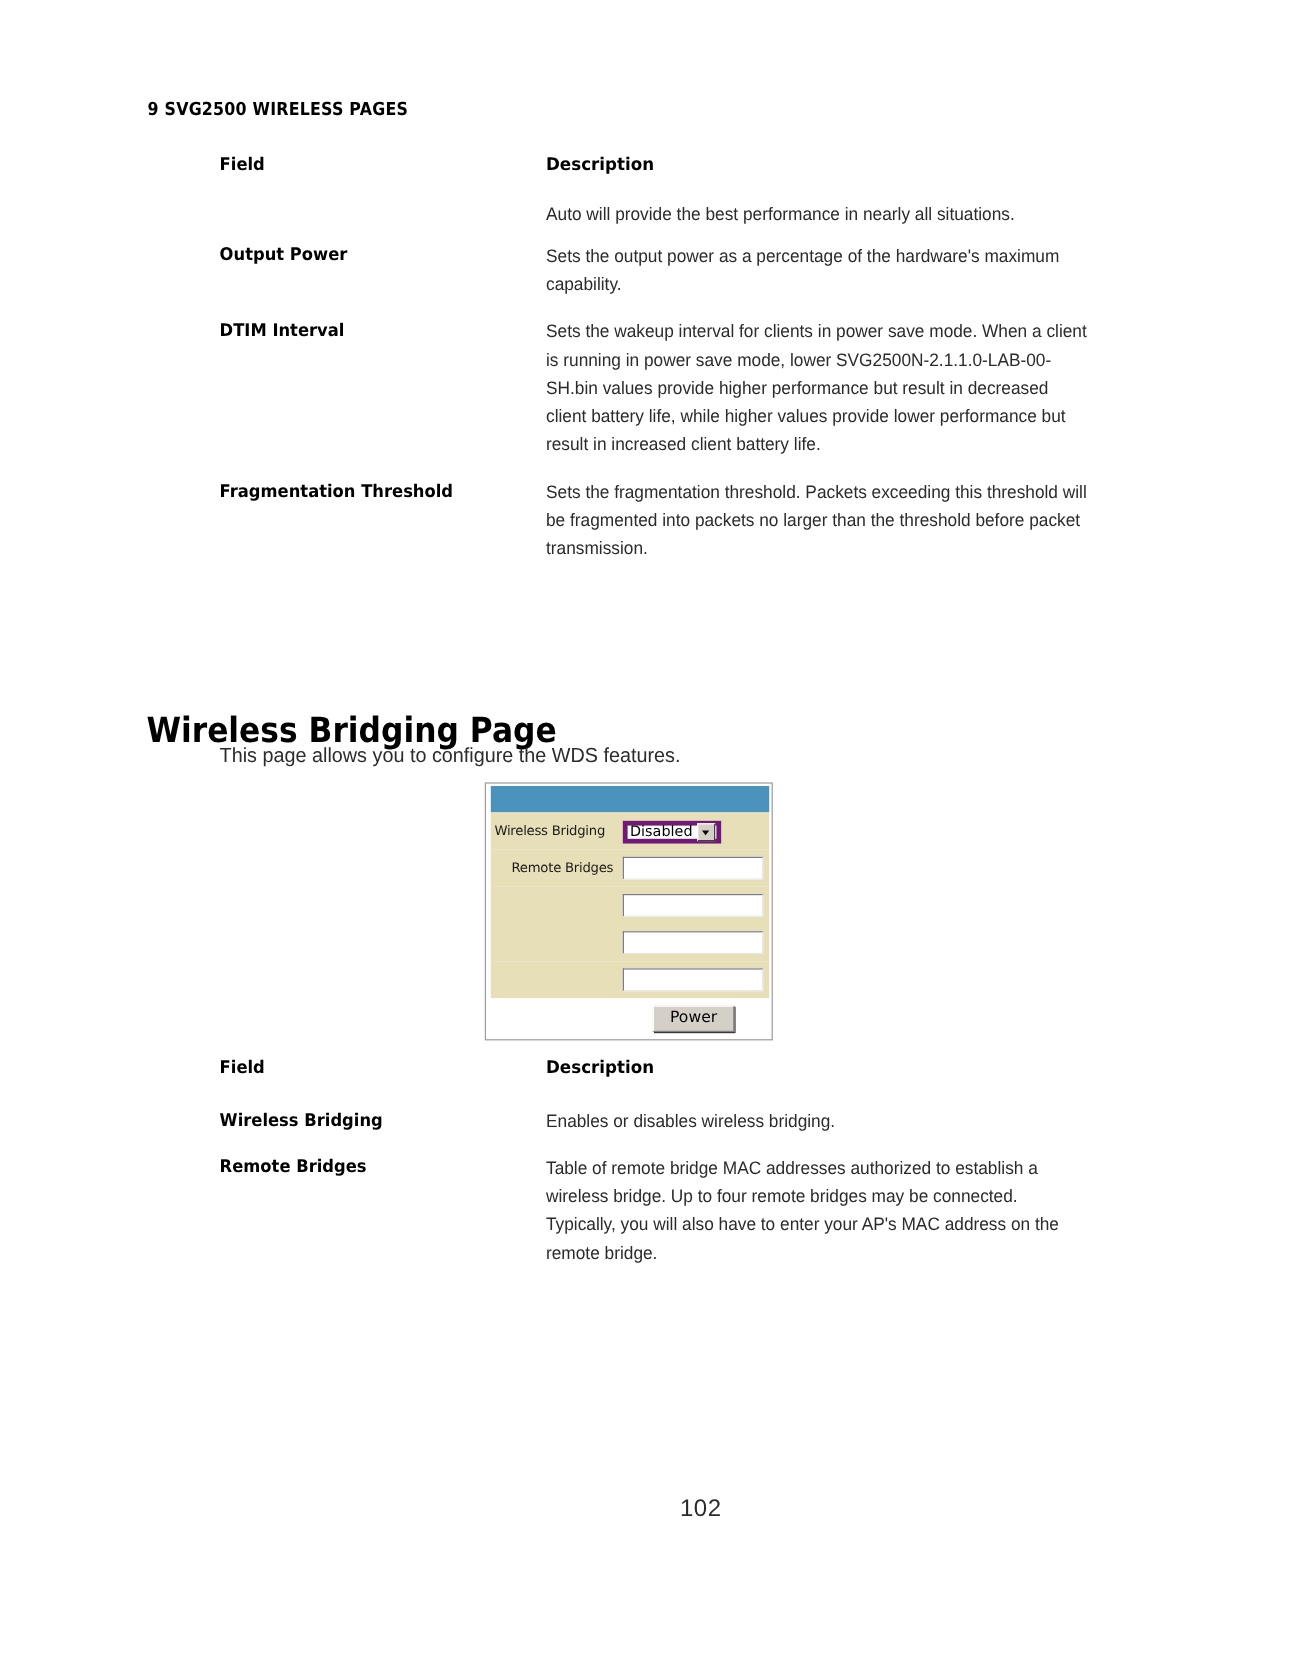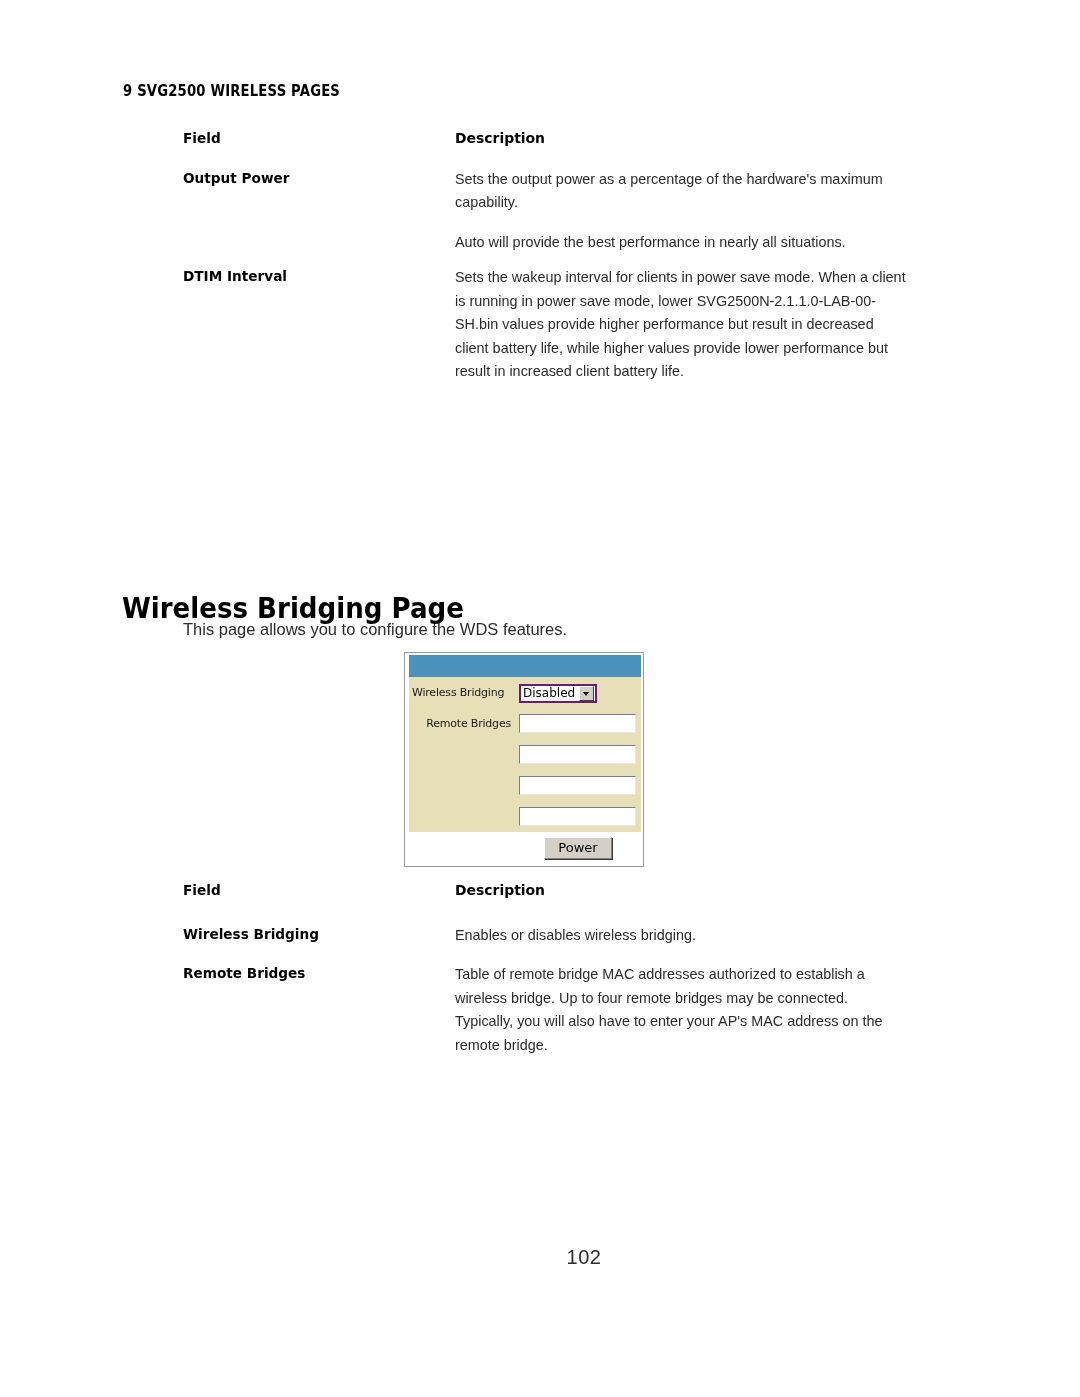--- a/index.html
+++ b/index.html
@@ -165,21 +165,21 @@
     text-align: center;
     height: 32px;
   }
 
   
   .win-select {
     display: inline-flex;
     align-items: center;
     height: 19px;
     background: #ffffff;
-    border: 2px solid #701a75;
+    border: 4px solid #701a75;
     box-sizing: border-box;
     padding: 0 0 0 2px;
     font-size: 12px;
     color: #000;
     line-height: 17px;
   }
   .win-select .sel-text {
     padding-right: 4px;
     white-space: nowrap;
   }
@@ -254,36 +254,40 @@
 
   <div class="running-head">9 SVG2500 WIRELESS PAGES</div>
 
   <div class="spec-table" style="top:127px;">
 
     <div class="spec-row hdr">
       <div class="col-field">Field</div>
       <div class="col-desc">Description</div>
     </div>
 
-    <div class="spec-row">
-      <div class="col-field">Output Power</div>
-      <div class="col-desc">Sets the output power as a percentage of the hardware's maximum capability.</div>
-    </div>
-
     <div class="spec-row" style="margin-bottom:12px;">
       <div class="col-field"></div>
       <div class="col-desc">Auto will provide the best performance in nearly all situations.</div>
     </div>
 
+    <div class="spec-row">
+      <div class="col-field">Output Power</div>
+      <div class="col-desc">Sets the output power as a percentage of the hardware's maximum capability.</div>
+    </div>
+
 
     <div class="spec-row">
       <div class="col-field">DTIM Interval</div>
       <div class="col-desc">Sets the wakeup interval for clients in power save mode. When a client is running in power save mode, lower SVG2500N-2.1.1.0-LAB-00-SH.bin values provide higher performance but result in decreased client battery life, while higher values provide lower performance but result in increased client battery life.</div>
     </div>
 
+    <div class="spec-row">
+      <div class="col-field">Fragmentation Threshold</div>
+      <div class="col-desc">Sets the fragmentation threshold. Packets exceeding this threshold will be fragmented into packets no larger than the threshold before packet transmission.</div>
+    </div>
 
 
   </div>
 
   <h1 class="section-heading">Wireless Bridging Page</h1>
   <div class="intro-text">This page allows you to configure the WDS features.</div>
 
   <div class="router-shot">
     <div class="rs-inner">
 

